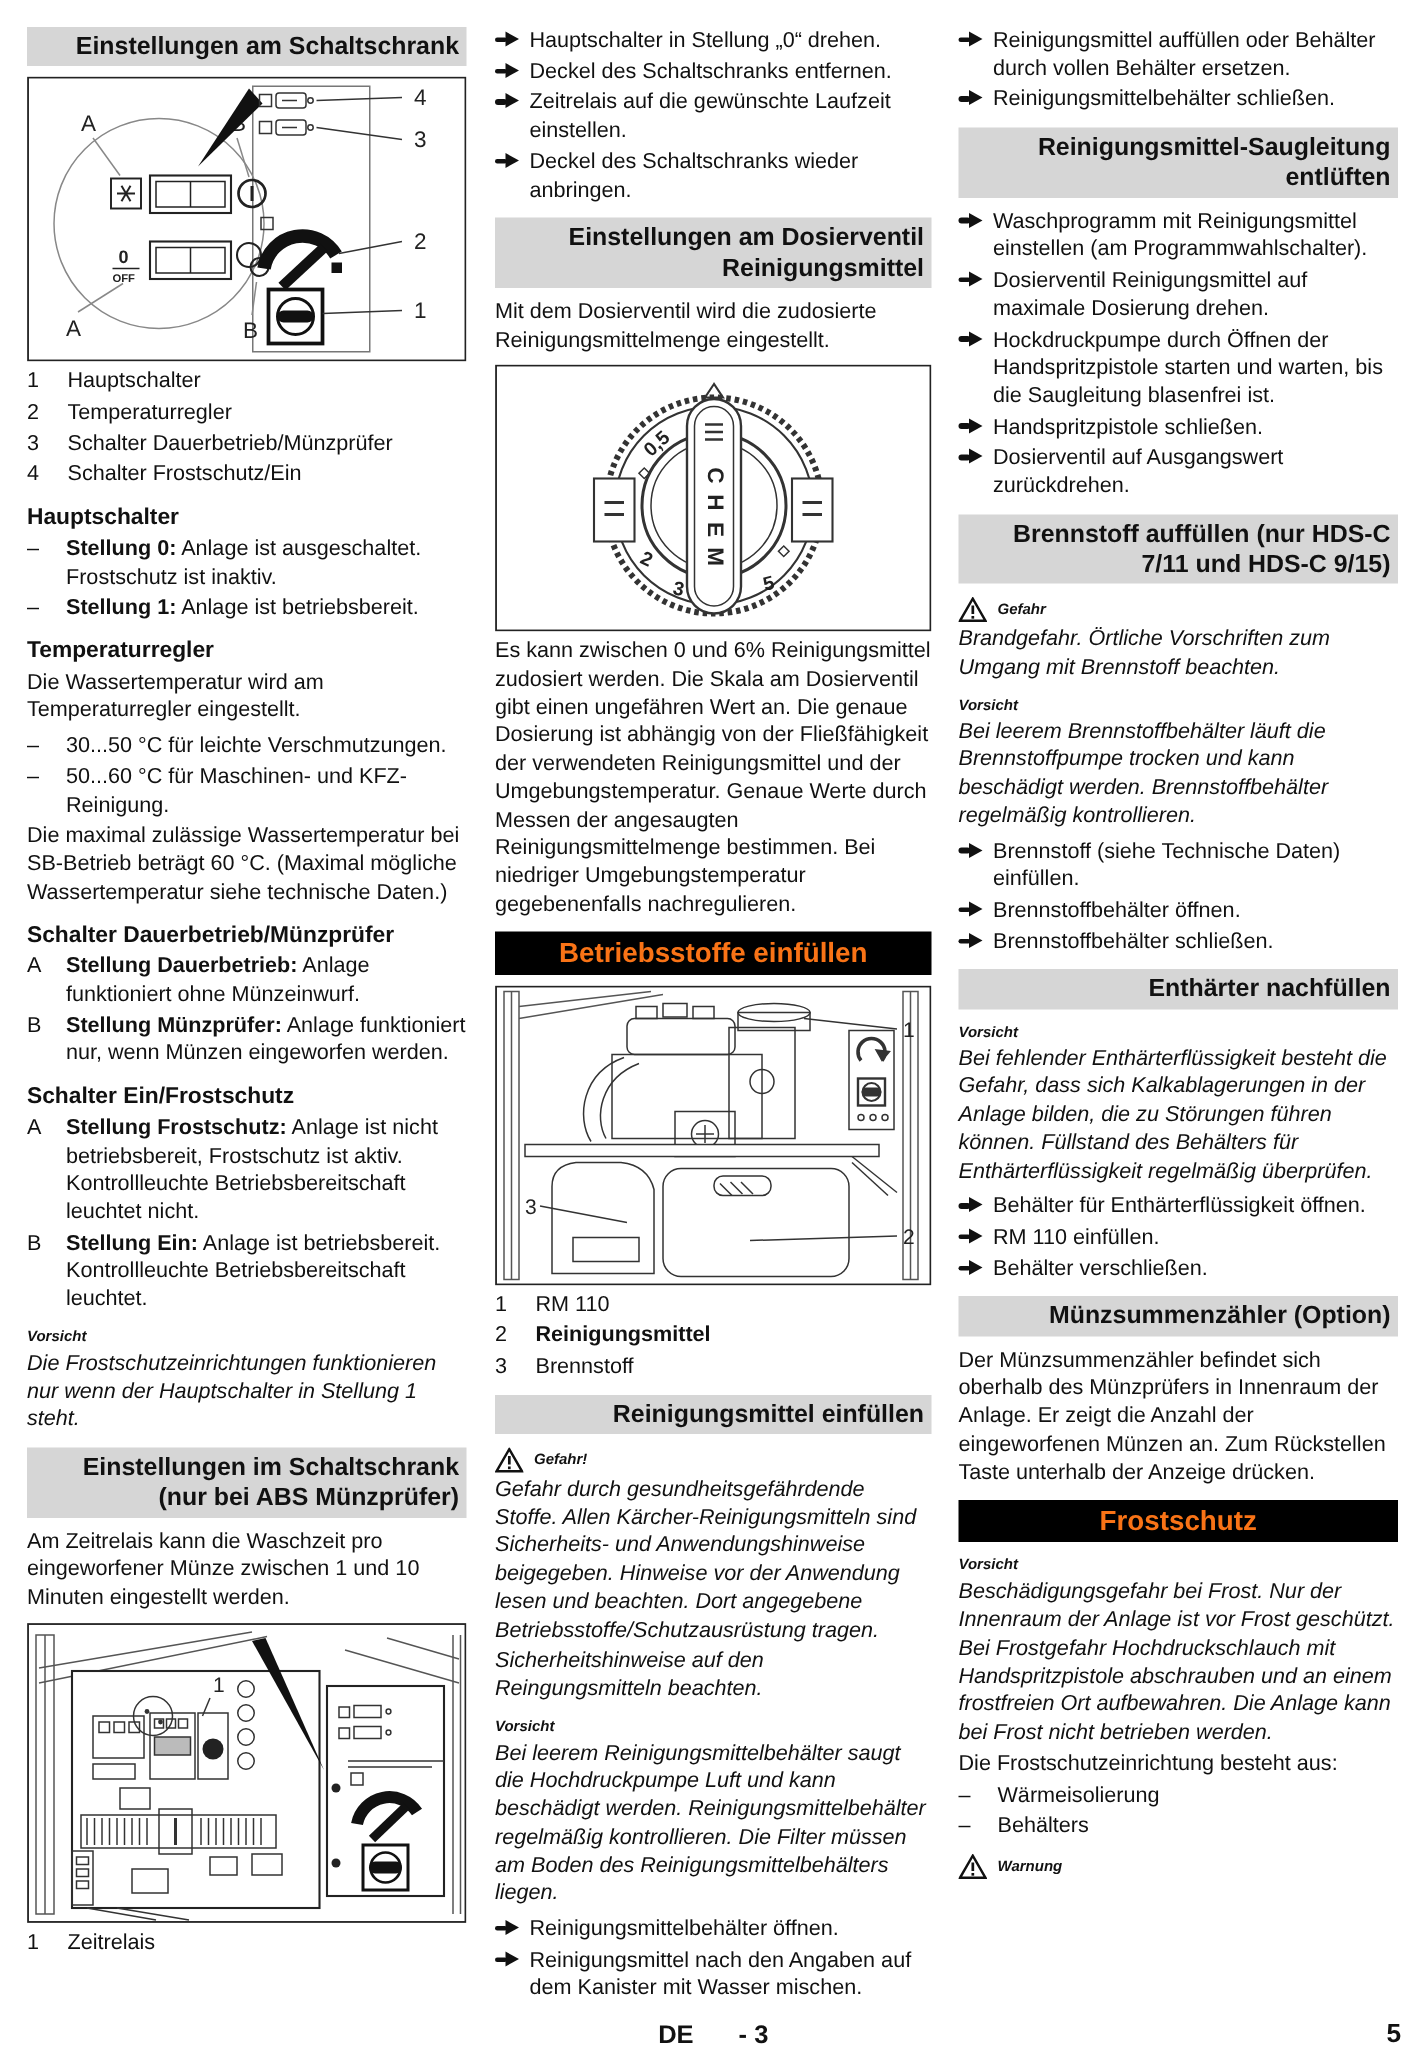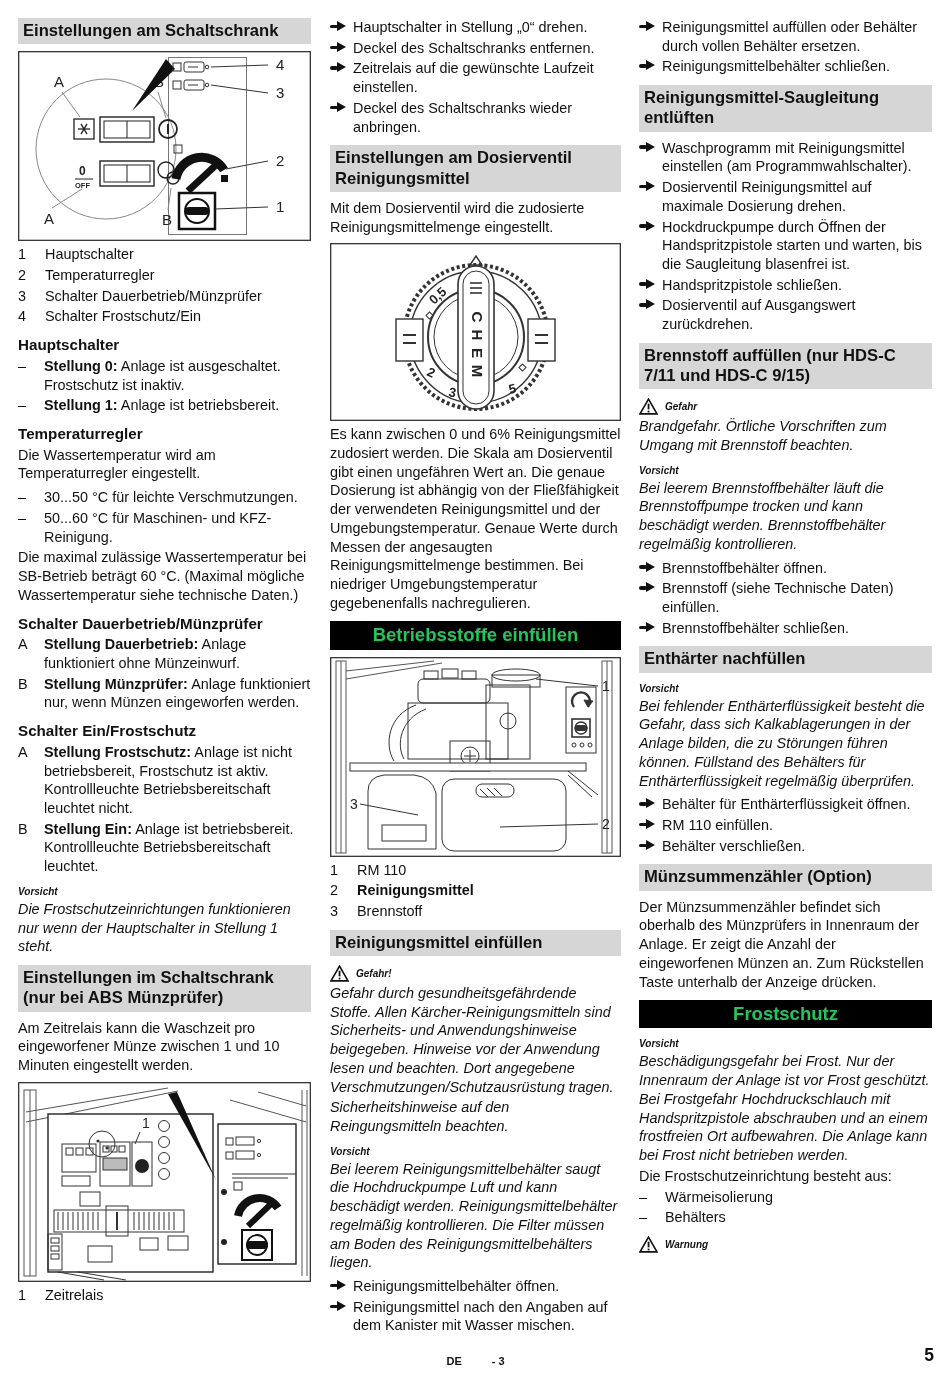--- a/index.html
+++ b/index.html
@@ -4,22 +4,22 @@
 <style>
   html,body{margin:0;padding:0;background:#fff;}
   .page{position:relative;width:950px;height:1374px;background:#fff;overflow:hidden;
         font-family:"Liberation Sans","DejaVu Sans",sans-serif;color:#111;}
   .col{position:absolute;top:14px;font-size:14.4px;line-height:1.3;}
   #col1{left:18px;width:293px;}
   #col2{left:330px;width:291px;}
   #col3{left:639px;width:293px;}
   .col > :first-child{margin-top:4px;}
   .h-gray{background:#d6d6d6;font-weight:700;font-size:16.6px;line-height:1.22;
-          text-align:left;padding:3px 5px;margin:9px 0 7px;}
-  .h-black{background:#000;color:#22c55e;font-weight:700;font-size:18.5px;line-height:1.2;
+          text-align:right;padding:3px 5px;margin:9px 0 7px;}
+  .h-black{background:#000;color:#f97316;font-weight:700;font-size:18.5px;line-height:1.2;
            text-align:center;padding:3px 5px;margin:9px 0 7px;}
   .sub{font-weight:700;font-size:15.2px;margin:9px 0 2px;}
   p{margin:2px 0 5px;}
   .it{font-style:italic;}
   .warn-h{display:flex;align-items:center;gap:7px;font-weight:700;font-style:italic;
           font-size:10px;margin:9px 0 2px;}
   .warn-h svg{width:19px;height:17px;flex:none;}
   .steps{margin:1px 0 5px;}
   .srow{display:flex;margin:2px 0;}
   .arrow-icon{flex:none;width:23px;padding-top:3px;}
@@ -30,21 +30,21 @@
   .stxt{flex:1;}
   .drow{display:flex;margin:2px 0;}
   .marker{flex:none;width:26px;}
   .dtxt{flex:1;}
   .legend{margin:3px 0 6px;}
   .lrow{display:flex;margin:2px 0;}
   .lnum{flex:none;width:27px;}
   .bold{font-weight:700;}
   .fig{display:block;margin:7px 0 4px;width:100%;height:auto;background:#fff;}
   .footer{position:absolute;left:330px;width:291px;bottom:7px;display:flex;
-          justify-content:center;gap:30px;font-weight:700;font-size:11px;}
+          justify-content:center;gap:30px;font-weight:700;font-size:17px;}
   .pagenum{position:absolute;right:16px;bottom:8px;font-weight:700;font-size:17.5px;}
   svg text{font-family:"Liberation Sans","DejaVu Sans",sans-serif;}
 </style>
 </head>
 <body>
 
 <div class="page">
 
   <div class="col" id="col1">
     <div class="h-gray">Einstellungen am Schaltschrank</div>
@@ -459,21 +459,21 @@
     <div class="h-gray">Reinigungsmittel einfüllen</div>
 
     <div class="warn-h">
       <svg viewBox="0 0 20 18">
           <path d="M10 1.2 L19 16.8 H1 Z" fill="none" stroke="#111" stroke-width="1.7"></path>
           <rect x="9.1" y="6" width="1.9" height="6" fill="#111"></rect>
           <rect x="9.1" y="13.4" width="1.9" height="1.9" fill="#111"></rect>
         </svg>
       <span>Gefahr!</span>
     </div>
-    <p class="it" style="margin-bottom:0;">Gefahr durch gesundheitsgefährdende Stoffe. Allen Kärcher-Reinigungsmitteln sind Sicherheits- und Anwendungshinweise beigegeben. Hinweise vor der Anwendung lesen und beachten. Dort angegebene Verschmutzungen/Schutzausrüstung tragen.</p>
+    <p class="it" style="margin-bottom:0;">Gefahr durch gesundheitsgefährdende Stoffe. Allen Kärcher-Reinigungsmitteln sind Sicherheits- und Anwendungshinweise beigegeben. Hinweise vor der Anwendung lesen und beachten. Dort angegebene Betriebsstoffe/Schutzausrüstung tragen.</p>
     <p class="it">Sicherheitshinweise auf den Reingungsmitteln beachten.</p>
 
     <div class="warn-h">
         <span>Vorsicht</span>
       </div>
     <p class="it">Bei leerem Reinigungsmittelbehälter saugt die Hochdruckpumpe Luft und kann beschädigt werden. Reinigungsmittelbehälter regelmäßig kontrollieren. Die Filter müssen am Boden des Reinigungsmittelbehälters liegen.</p>
 
     <div class="steps">
       <div class="srow">
           <span class="arrow-icon">
@@ -582,30 +582,30 @@
       </div>
     <p class="it">Bei leerem Brennstoffbehälter läuft die Brennstoffpumpe trocken und kann beschädigt werden. Brennstoffbehälter regelmäßig kontrollieren.</p>
     <div class="steps">
       <div class="srow">
           <span class="arrow-icon">
             <i>
               <span class="shaft"></span>
               <span class="head"></span>
             </i>
           </span>
+          <span class="stxt">Brennstoff (siehe Technische Daten) einfüllen.</span>
+        </div>
+      <div class="srow">
+          <span class="arrow-icon">
+            <i>
+              <span class="shaft"></span>
+              <span class="head"></span>
+            </i>
+          </span>
           <span class="stxt">Brennstoffbehälter öffnen.</span>
-        </div>
-      <div class="srow">
-          <span class="arrow-icon">
-            <i>
-              <span class="shaft"></span>
-              <span class="head"></span>
-            </i>
-          </span>
-          <span class="stxt">Brennstoff (siehe Technische Daten) einfüllen.</span>
         </div>
       <div class="srow">
           <span class="arrow-icon">
             <i>
               <span class="shaft"></span>
               <span class="head"></span>
             </i>
           </span>
           <span class="stxt">Brennstoffbehälter schließen.</span>
         </div>

